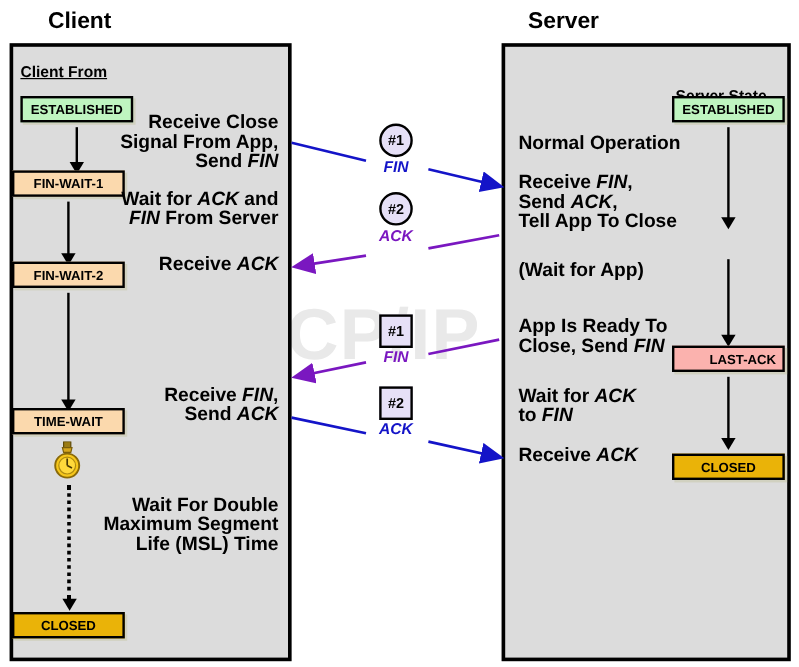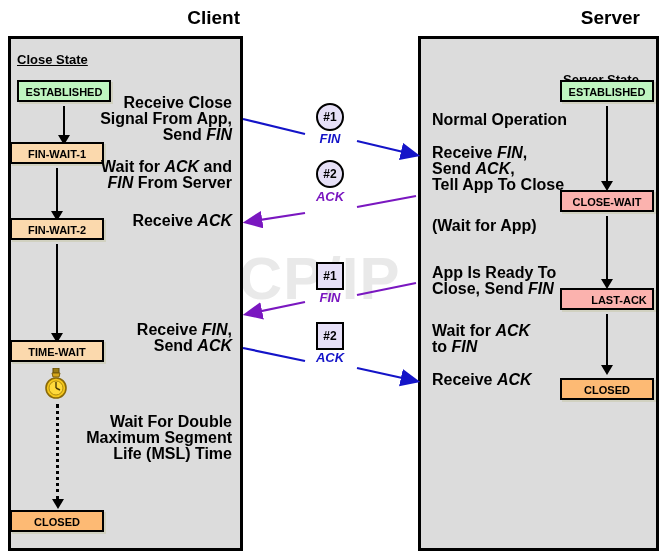--- a/index.html
+++ b/index.html
@@ -34,21 +34,21 @@
     z-index: 1;
     pointer-events: none;
   }
 
   
   .col-title {
     position: absolute;
     font-size: 19px;
     font-weight: bold;
     color: #000;
-    text-align: right;
+    text-align: left;
     z-index: 6;
   }
   #client-title { left: 40px; top: 7px; width: 200px; }
   #server-title { left: 440px; top: 7px; width: 200px; }
 
   
   .panel {
     position: absolute;
     background: #dcdcdc;
     border: 3px solid #000000;
@@ -82,21 +82,21 @@
     font-weight: bold;
     color: #000;
     z-index: 6;
     box-shadow: 2px 2px 0 rgba(200,200,170,0.55);
   }
   .st-established { background: #bff5c0; }
   .st-finwait     { background: #fbd9ad; }
   .st-timewait    { background: #fbd9ad; }
   .st-closewait   { background: #fbb2ae; }
   .st-lastack     { background: #fbb2ae; padding-left: 24px; }
-  .st-closed      { background: #fdba74; }
+  .st-closed      { background: #eab308; }
 
   
   .v-arrow {
     position: absolute;
     width: 2px;
     background: #000;
     z-index: 5;
   }
   .v-arrow::after {
     content: "";
@@ -212,21 +212,21 @@
     <path d="M416,196 L357,207" stroke="#7a17c0" stroke-width="2.2" fill="none"></path>
     <path d="M305,213 L247,222" stroke="#7a17c0" stroke-width="2.2" fill="none" marker-end="url(#ah-purple-l)"></path>
 
     <path d="M416,283 L357,295" stroke="#7a17c0" stroke-width="2.2" fill="none"></path>
     <path d="M305,302 L247,314" stroke="#7a17c0" stroke-width="2.2" fill="none" marker-end="url(#ah-purple-l)"></path>
 
     <path d="M243,348 L305,361" stroke="#1414c8" stroke-width="2.2" fill="none"></path>
     <path d="M357,368 L416,381" stroke="#1414c8" stroke-width="2.2" fill="none" marker-end="url(#ah-blue-r)"></path>
   </svg>
 
-  <div class="panel-head" id="client-state-head">Close State</div>
+  <div class="panel-head" id="client-state-head">Client From</div>
 
   <div class="state-box st-established" style="left:17px; top:80px; width:94px;">ESTABLISHED</div>
   <div class="v-arrow" style="left:63px; top:106px; height:30px;"></div>
 
   <div class="state-box st-finwait" style="left:10px; top:142px; width:94px;">FIN-WAIT-1</div>
   <div class="v-arrow" style="left:56px; top:168px; height:44px;"></div>
 
   <div class="state-box st-finwait" style="left:10px; top:218px; width:94px;">FIN-WAIT-2</div>
   <div class="v-arrow" style="left:56px; top:244px; height:90px;"></div>
 
@@ -251,21 +251,20 @@
   <div class="annot right" style="left:80px; top:159px; width:152px;">Wait for <i>ACK</i> and<br><i>FIN</i> From Server</div>
   <div class="annot right" style="left:80px; top:213px; width:152px;">Receive <i>ACK</i></div>
   <div class="annot right" style="left:80px; top:322px; width:152px;">Receive <i>FIN</i>,<br>Send <i>ACK</i></div>
   <div class="annot right" style="left:80px; top:414px; width:152px;">Wait For Double<br>Maximum Segment<br>Life (MSL) Time</div>
 
   <div class="panel-head" id="server-state-head">Server State</div>
 
   <div class="state-box st-established" style="left:560px; top:80px; width:94px;">ESTABLISHED</div>
   <div class="v-arrow" style="left:606px; top:106px; height:76px;"></div>
 
-  <div class="state-box st-closewait" style="left:560px; top:190px; width:94px;">CLOSE-WAIT</div>
   <div class="v-arrow" style="left:606px; top:216px; height:64px;"></div>
 
   <div class="state-box st-lastack" style="left:560px; top:288px; width:94px;">LAST-ACK</div>
   <div class="v-arrow" style="left:606px; top:314px; height:52px;"></div>
 
   <div class="state-box st-closed" style="left:560px; top:378px; width:94px;">CLOSED</div>
 
   <div class="annot left" style="left:432px; top:112px; width:160px;">Normal Operation</div>
   <div class="annot left" style="left:432px; top:145px; width:160px;">Receive <i>FIN</i>,<br>Send <i>ACK</i>,<br>Tell App To Close</div>
   <div class="annot left" style="left:432px; top:265px; width:160px;">App Is Ready To<br>Close, Send <i>FIN</i></div>

